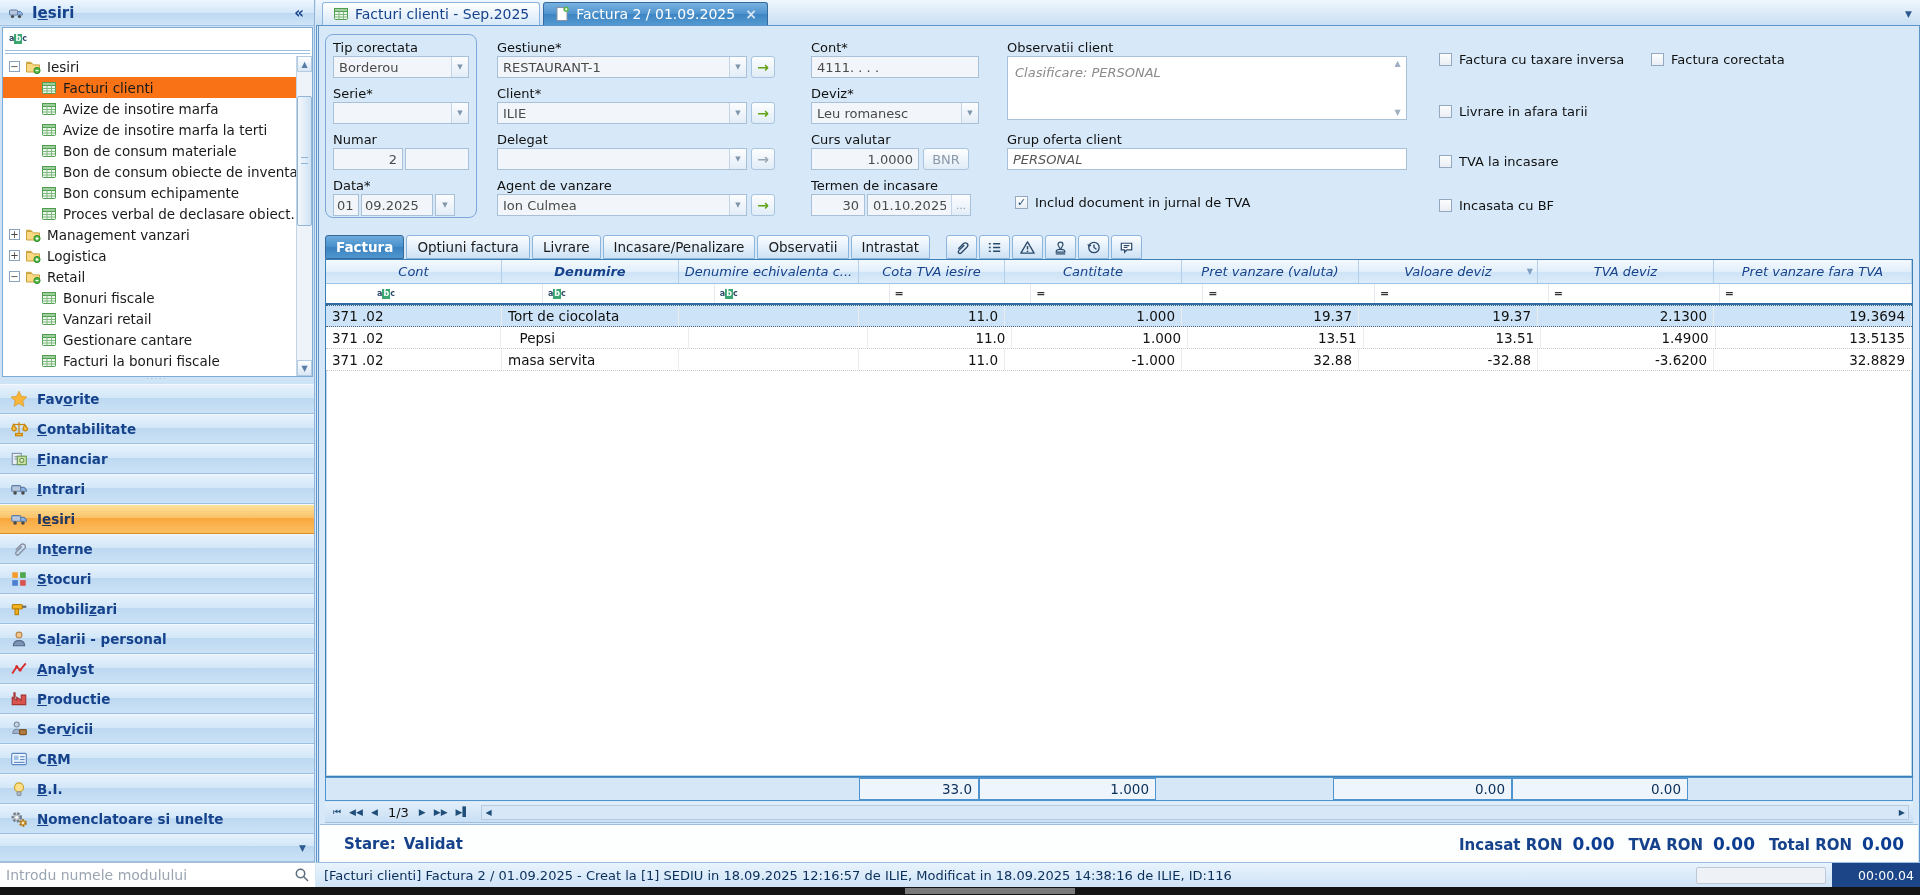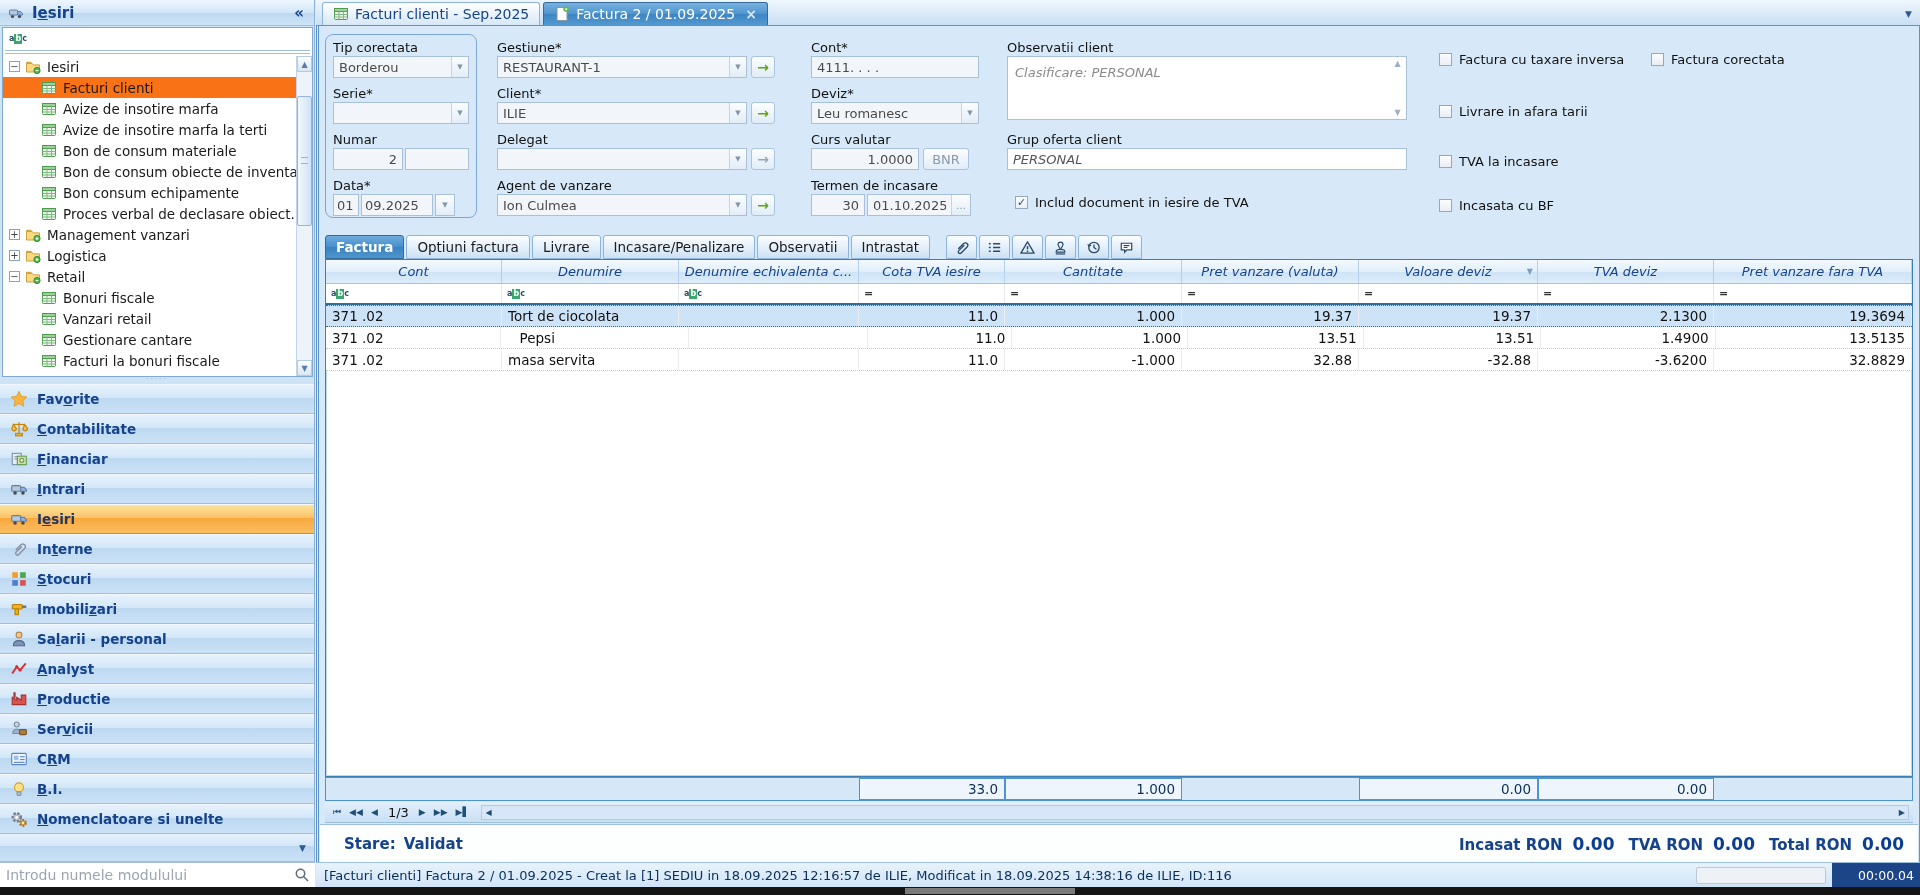--- a/index.html
+++ b/index.html
@@ -665,21 +665,21 @@
             <span>▼</span>
           </span>
       </div>
       <div class="flabel" style="left:688px;top:106px">Grup oferta client</div>
       <div class="finput" style="left:688px;top:122px;width:400px;background:#fff">
         <input readonly="" style="font-style: italic; color: rgb(85, 85, 85);" value="PERSONAL">
       </div>
 
       <div class="cbrow" style="left:696px;top:169px" id="jurnal-cb">
         <span class="cbbox" id="jurnal-cb-box">✓</span>
-        <span class="cblabel">Includ document in iesire de TVA</span>
+        <span class="cblabel">Includ document in jurnal de TVA</span>
       </div>
 
       <div id="cb-col1">
           <div class="cbrow" style="left: 1120px; top: 26px;">
             <span class="cbbox"></span>
             <span class="cblabel">Factura cu taxare inversa</span>
           </div>
           <div class="cbrow" style="left: 1120px; top: 78px;">
             <span class="cbbox"></span>
             <span class="cblabel">Livrare in afara tarii</span>
@@ -752,21 +752,21 @@
               <path d="M6 7h6M6 9h4" stroke="#2b4a6b" stroke-width="1.1" fill="none"></path>
             </svg>
           </div>
         </div>
 
       <div class="grid">
         <div class="g-head" id="g-head">
             <div class="g-h" style="width: 176px;">
               <span>Cont</span>
             </div>
-            <div class="g-h" style="width: 177px;">
+            <div class="g-h" style="width: 177px; font-weight: bold;">
               <span>Denumire</span>
             </div>
             <div class="g-h" style="width: 180px;">
               <span>Denumire echivalenta c...</span>
             </div>
             <div class="g-h" style="width: 146px;">
               <span>Cota TVA iesire</span>
             </div>
             <div class="g-h" style="width: 177px;">
               <span>Cantitate</span>
@@ -779,21 +779,21 @@
               <span class="g-sort">▼</span>
             </div>
             <div class="g-h" style="width: 176px;">
               <span>TVA deviz</span>
             </div>
             <div class="g-h" style="width: 198px;">
               <span>Pret vanzare fara TVA</span>
             </div>
           </div>
         <div class="g-filter" id="g-filter">
-            <div class="g-f" style="width: 176px;">
+            <div class="g-f" style="width: 176px; margin-left: 46px;">
               <span class="abc">a<b>b</b>c</span>
             </div>
             <div class="g-f" style="width: 177px;">
               <span class="abc">a<b>b</b>c</span>
             </div>
             <div class="g-f" style="width: 180px;">
               <span class="abc">a<b>b</b>c</span>
             </div>
             <div class="g-f" style="width: 146px;">=</div>
             <div class="g-f" style="width: 177px;">=</div>
@@ -836,21 +836,21 @@
               <div class="g-c right" style="width: 176px;">-3.6200</div>
               <div class="g-c right" style="width: 198px;">32.8829</div>
             </div>
           </div>
       </div>
 
       <div class="totals" id="g-totals">
           <div class="t-spacer" style="width: 176px;"></div>
           <div class="t-spacer" style="width: 177px;"></div>
           <div class="t-spacer" style="width: 180px;"></div>
-          <div class="t-cell" style="width: 146px;">33.0</div>
+          <div class="t-cell" style="width: 120px;">33.0</div>
           <div class="t-cell" style="width: 177px;">1.000</div>
           <div class="t-spacer" style="width: 177px;"></div>
           <div class="t-cell" style="width: 179px;">0.00</div>
           <div class="t-cell" style="width: 176px;">0.00</div>
           <div class="t-spacer" style="width: 198px;"></div>
         </div>
 
       <div class="pager">
         <span class="pg-btn">⏮︎</span>
         <span class="pg-btn">◀◀</span>

